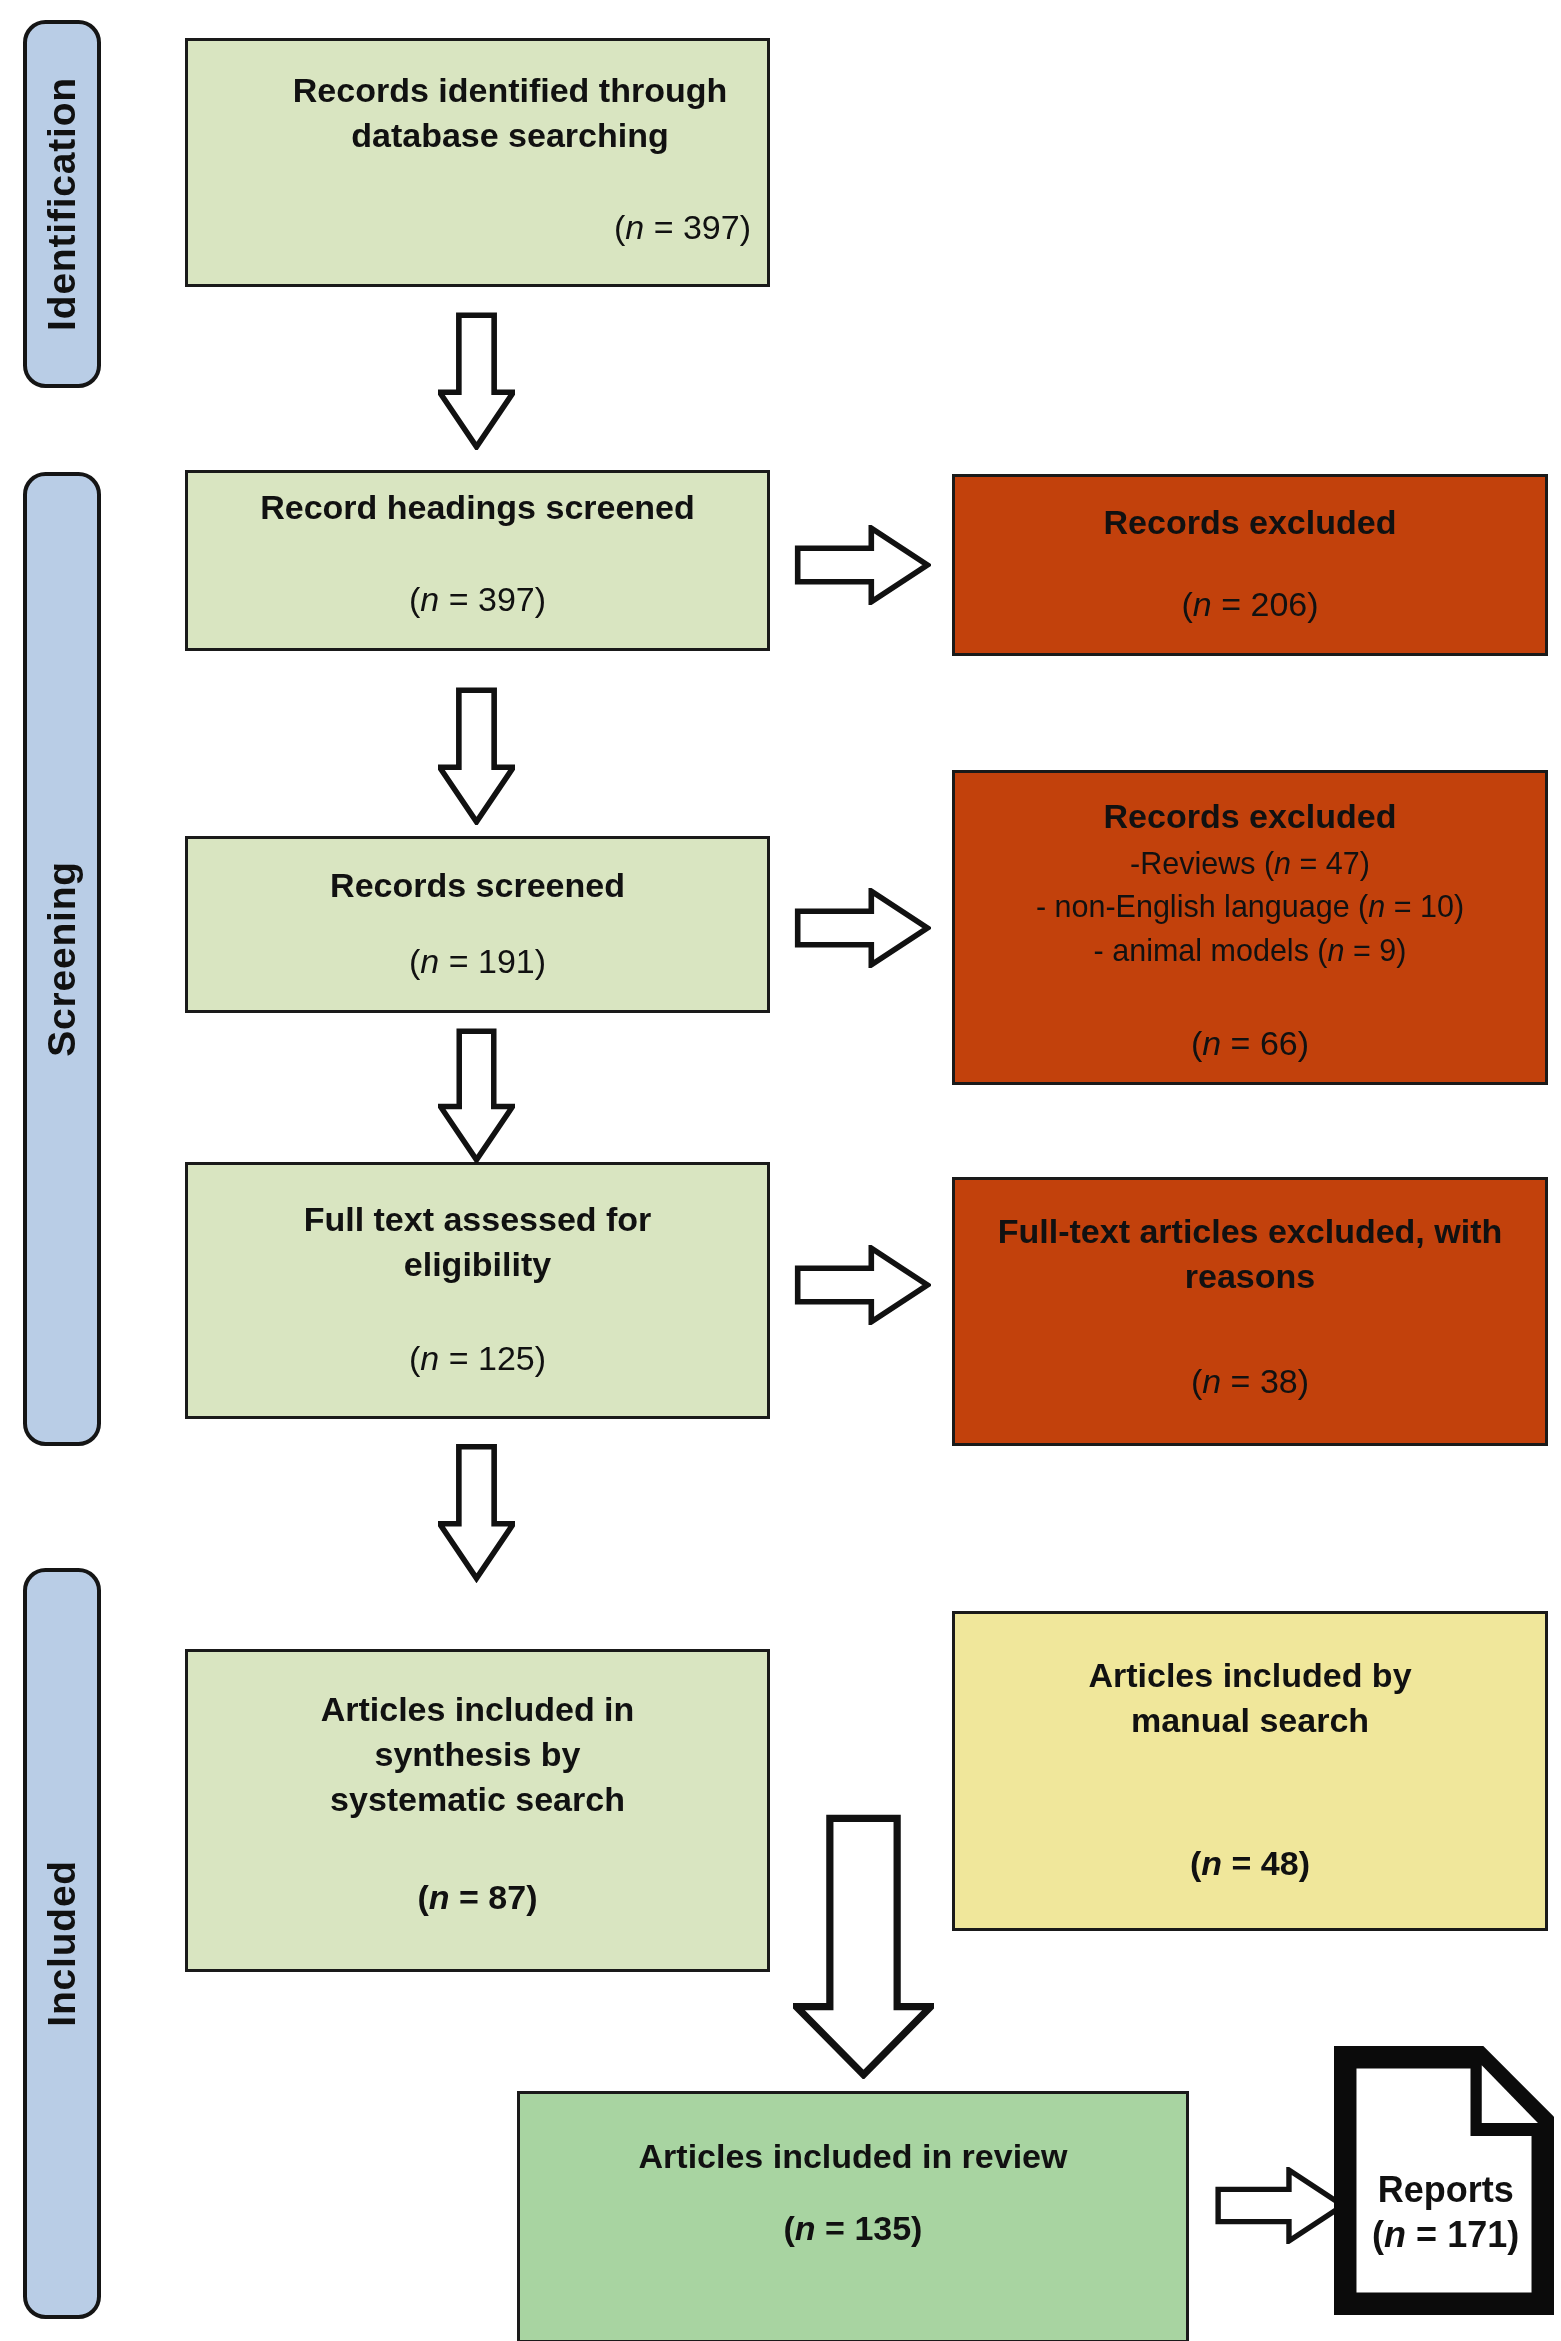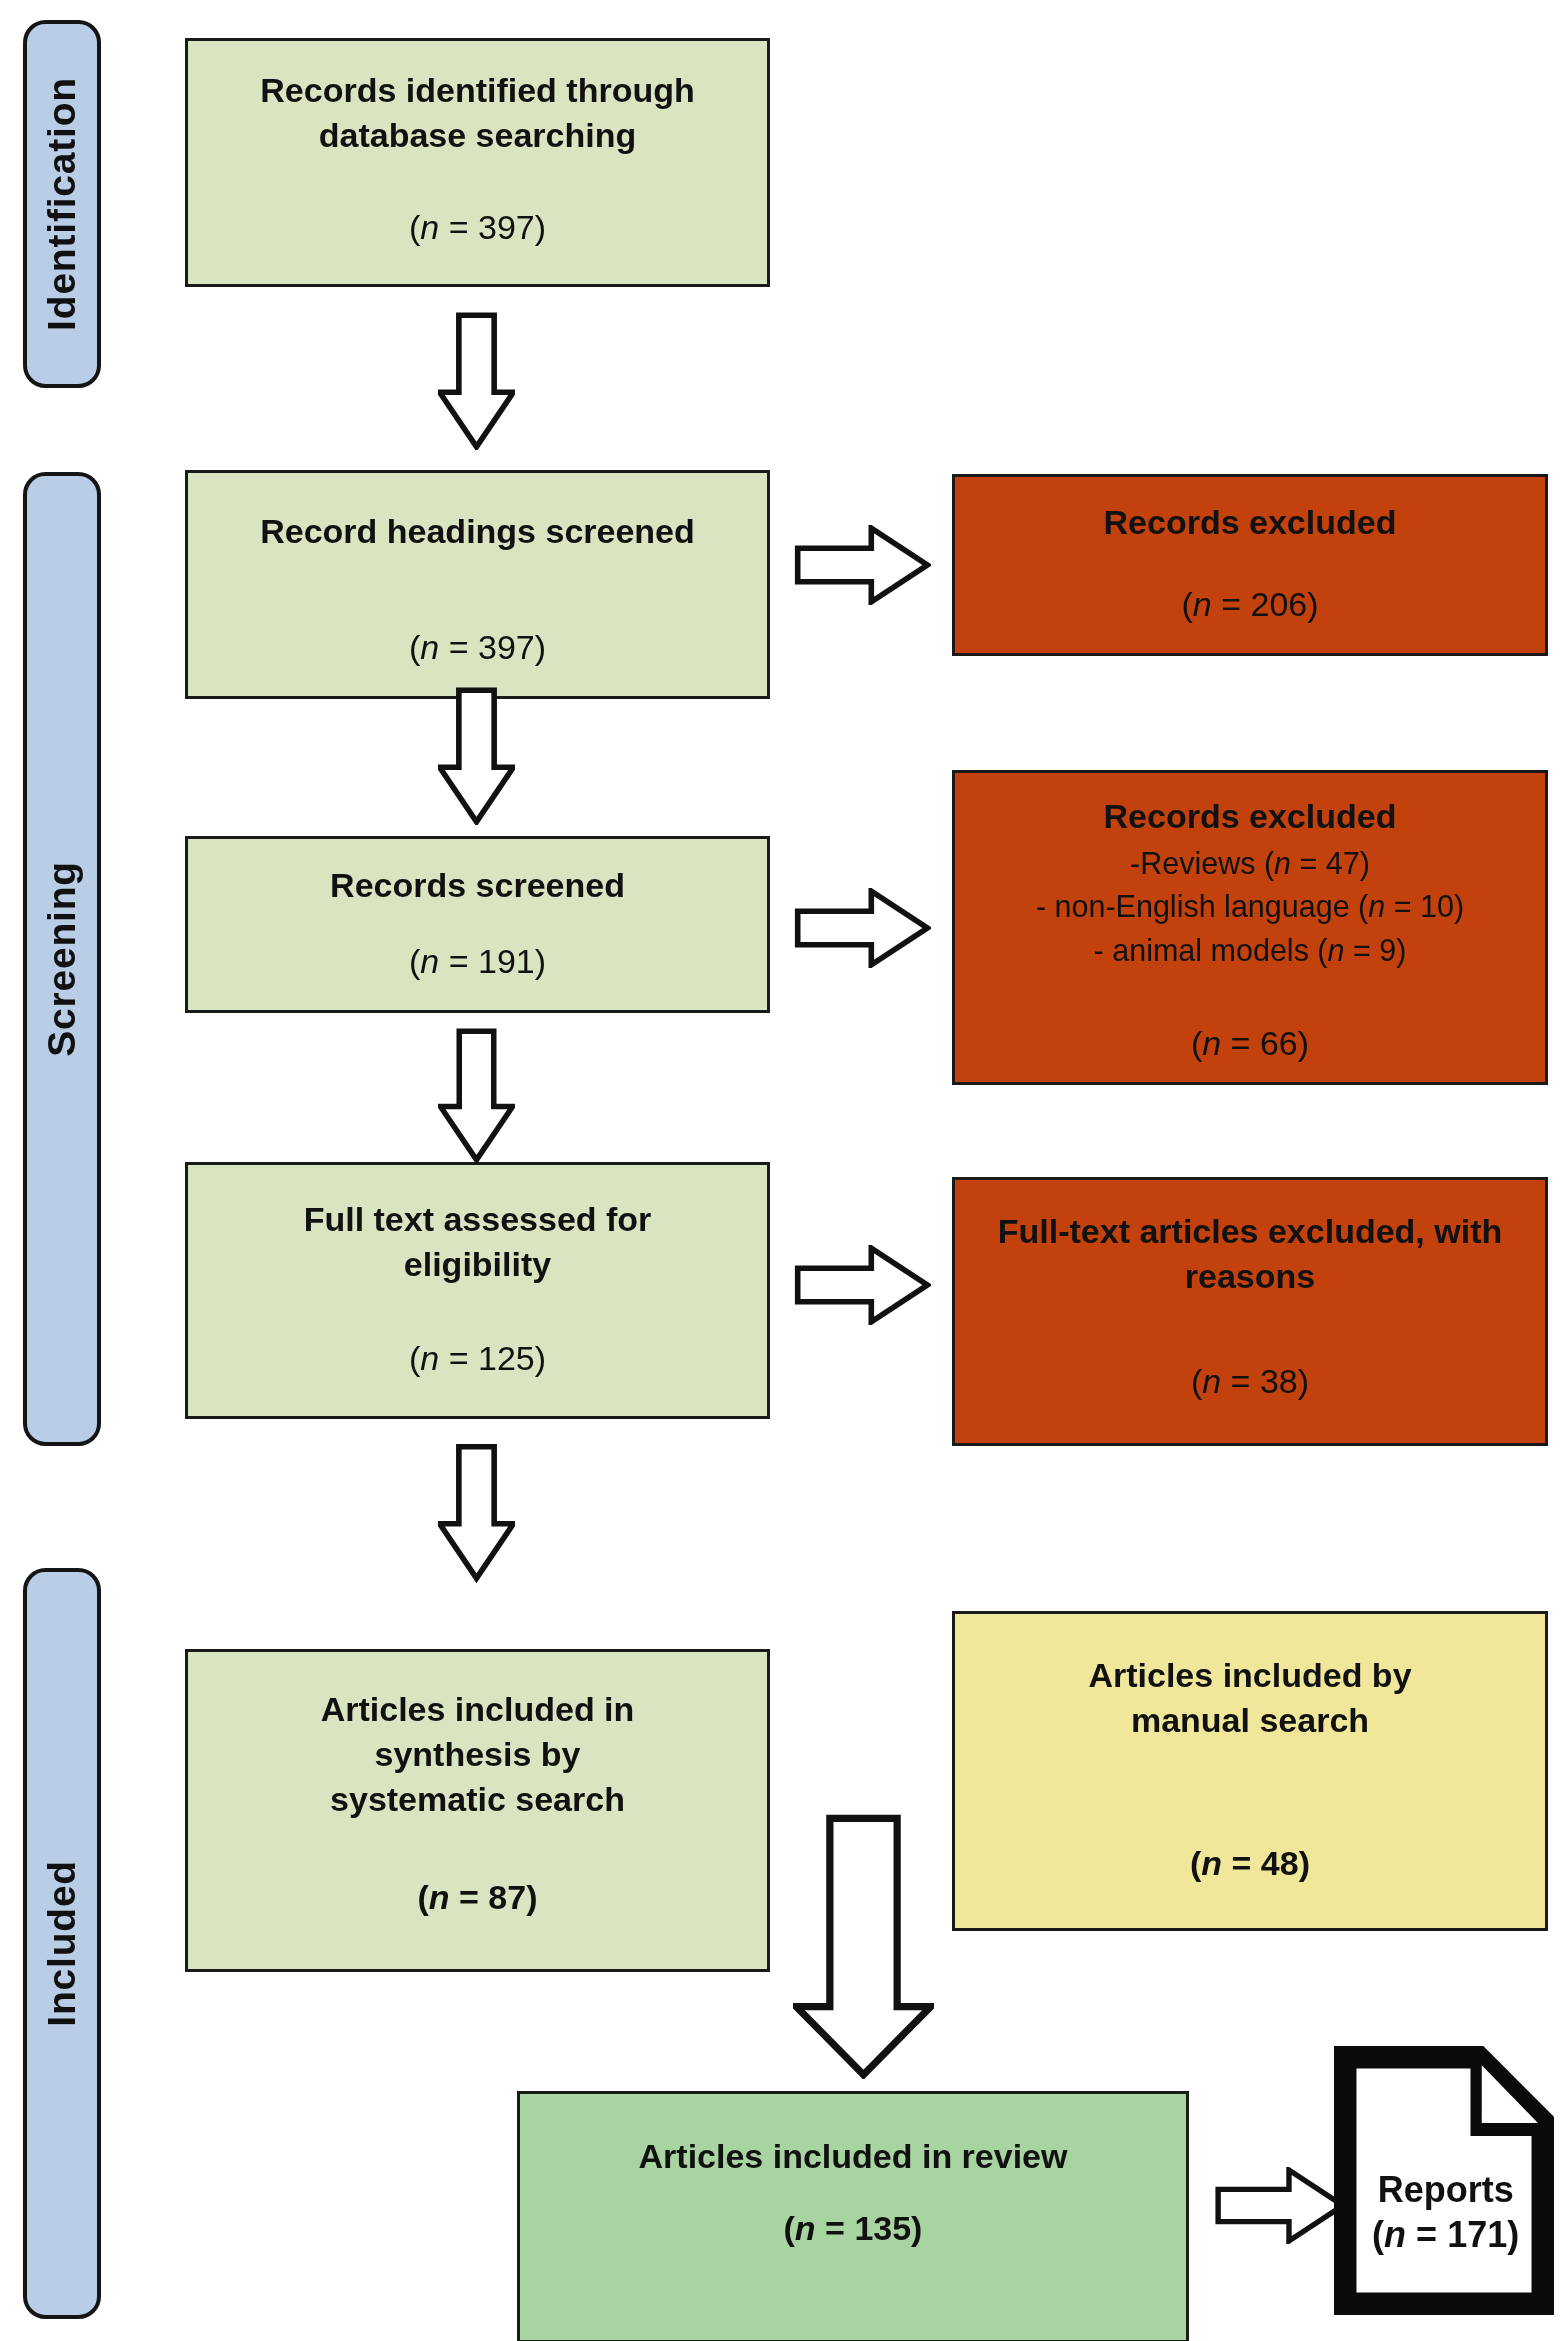--- a/index.html
+++ b/index.html
@@ -39,23 +39,23 @@
   }
   .box .heading{font-weight:700;font-size:34px;line-height:1.32;}
   .box .count{font-size:34px;font-weight:400;white-space:nowrap;}
   .box .count i, .reason-line i, .doc-count i{font-style:italic;}
   .count-bold{font-weight:700 !important;}
   .green{background:#d9e5c1;}
   .pink{background:#c2410c;}
   .yellow{background:#f0e79b;}
   .green2{background:#a8d4a1;}
 
-  .box-identified{left:185px;top:38px;width:585px;height:249px;padding:27px 16px 37px;}
+  .box-identified{left:185px;top:38px;width:585px;height:249px;padding:27px 16px 37px;align-items:flex-end;}
   .box-identified .heading{max-width:482px;}
-  .box-headings-screened{left:185px;top:470px;width:585px;height:229px;padding:36px 16px 29px;}
+  .box-headings-screened{left:185px;top:470px;width:585px;height:181px;padding:12px 16px 29px;}
   .box-records-screened{left:185px;top:836px;width:585px;height:177px;padding:24px 16px 29px;}
   .box-fulltext{left:185px;top:1162px;width:585px;height:257px;padding:32px 16px 38px;text-align:center;}
   .box-fulltext .heading{max-width:402px;}
   .box-synthesis{left:185px;top:1649px;width:585px;height:323px;padding:35px 16px 52px;}
   .box-synthesis .heading{max-width:370px;}
 
   .box-excluded1{left:952px;top:474px;width:596px;height:182px;padding:22.5px 16px 29px;}
   .box-excluded2{left:952px;top:770px;width:596px;height:315px;padding:21px 13px 19px;justify-content:flex-start;}
   .box-excluded2 .heading{margin-bottom:3.2px;}
   .box-excluded2 .count{margin-top:auto;}

